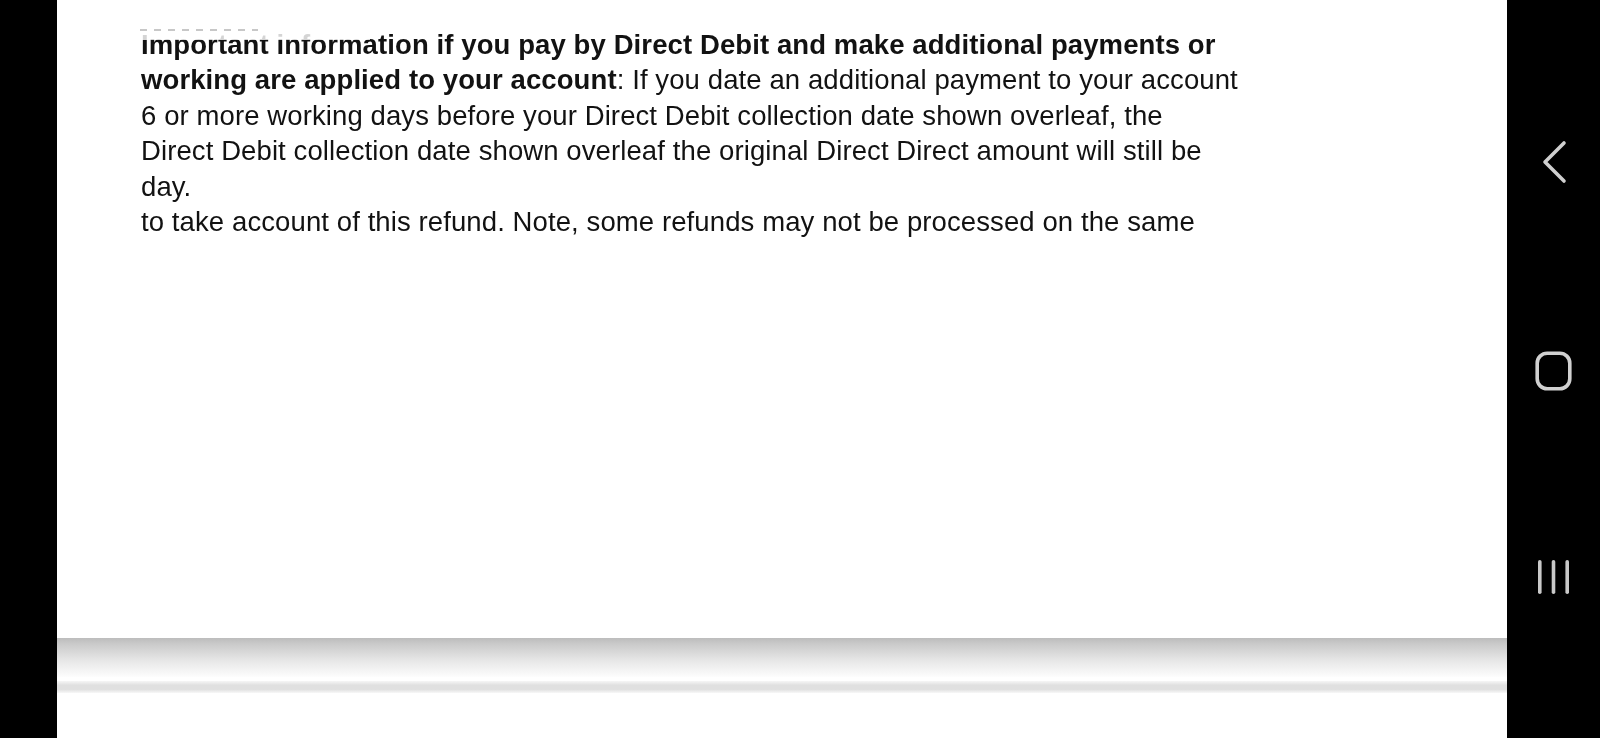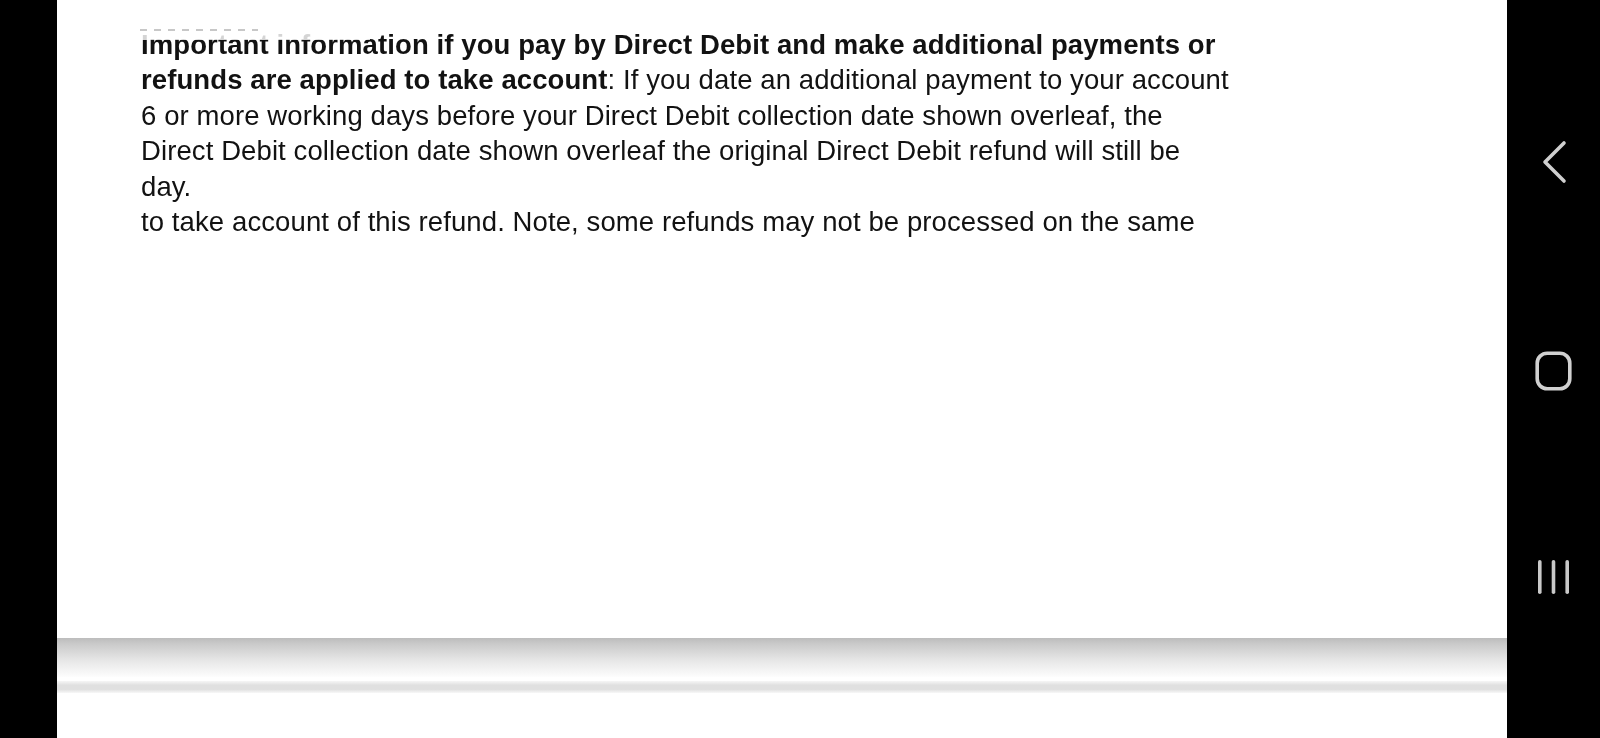--- a/index.html
+++ b/index.html
@@ -88,23 +88,23 @@
   .nav-btn.recents { top: 560px; height: 37px; }
 </style>
 </head>
 <body>
 
 <div class="left-bar"></div>
 
 <main class="doc-area">
   <div class="paragraph" id="paragraph">
       <div class="line"><b>Important information if you pay by Direct Debit and make additional payments or</b></div>
-      <div class="line"><b>refunds are applied to take account</b><span>: If you date an additional payment to your account</span></div>
+      <div class="line"><b>working are applied to your account</b><span>: If you date an additional payment to your account</span></div>
       <div class="line"><span>6 or more working days before your Direct Debit collection date shown overleaf, the</span></div>
-      <div class="line"><span>Direct Debit collection date shown overleaf the original Direct Debit refund will still be</span></div>
+      <div class="line"><span>Direct Debit collection date shown overleaf the original Direct Direct amount will still be</span></div>
       <div class="line"><span>day.</span></div>
       <div class="line"><span>to take account of this refund. Note, some refunds may not be processed on the same</span></div>
     </div>
   <div class="scan-dots"></div>
   <div class="scan-cut"></div>
   <div class="band1"></div>
   <div class="band2"></div>
 </main>
 
 <nav class="nav-bar">

